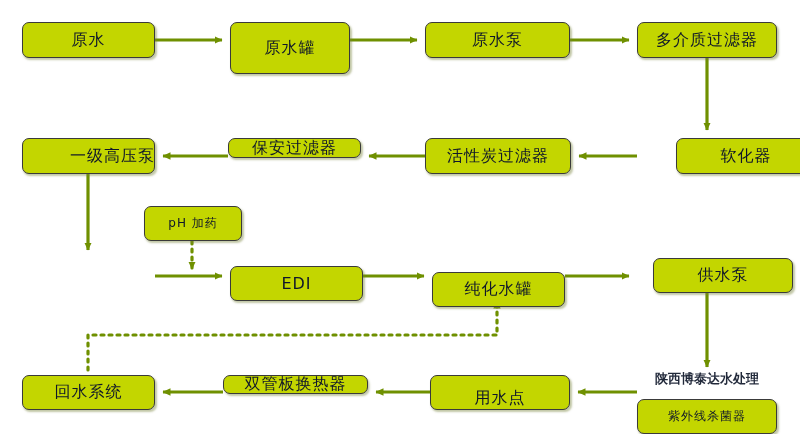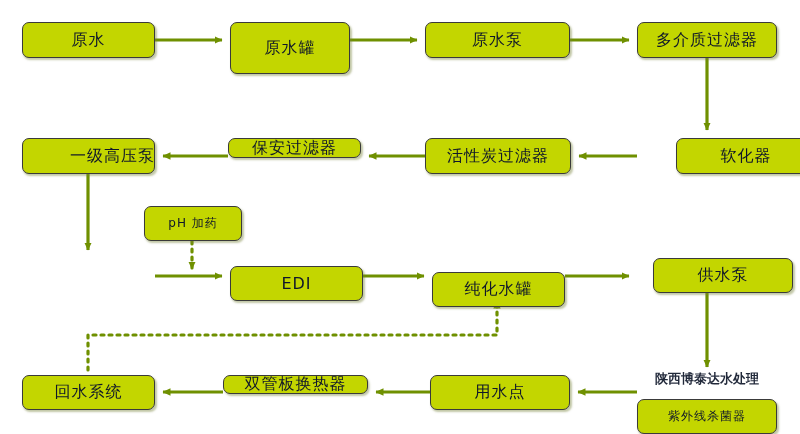--- a/index.html
+++ b/index.html
@@ -133,21 +133,21 @@
   <div class="node" style="left:637px;top:258px;width:140px;height:35px;margin-left:16px;">
       <span>供水泵</span>
     </div>
 
   <div class="node" style="left:22px;top:375px;width:133px;height:35px;">
       <span>回水系统</span>
     </div>
   <div class="node" style="left:223px;top:375px;width:145px;height:19px;">
       <span>双管板换热器</span>
     </div>
-  <div class="node" style="left:430px;top:375px;width:140px;height:35px;">
+  <div class="node" style="left:430px;top:375px;width:140px;height:35px;align-items:flex-end;">
       <span>用水点</span>
     </div>
   <div class="node small" style="left:637px;top:375px;width:140px;height:35px;margin-top:24px;">
       <span>紫外线杀菌器</span>
     </div>
 
   <div class="watermark" style="left:637px;top:371px;width:140px;">
     <div class="l1">陕西博泰达水处理</div>
   </div>
 

